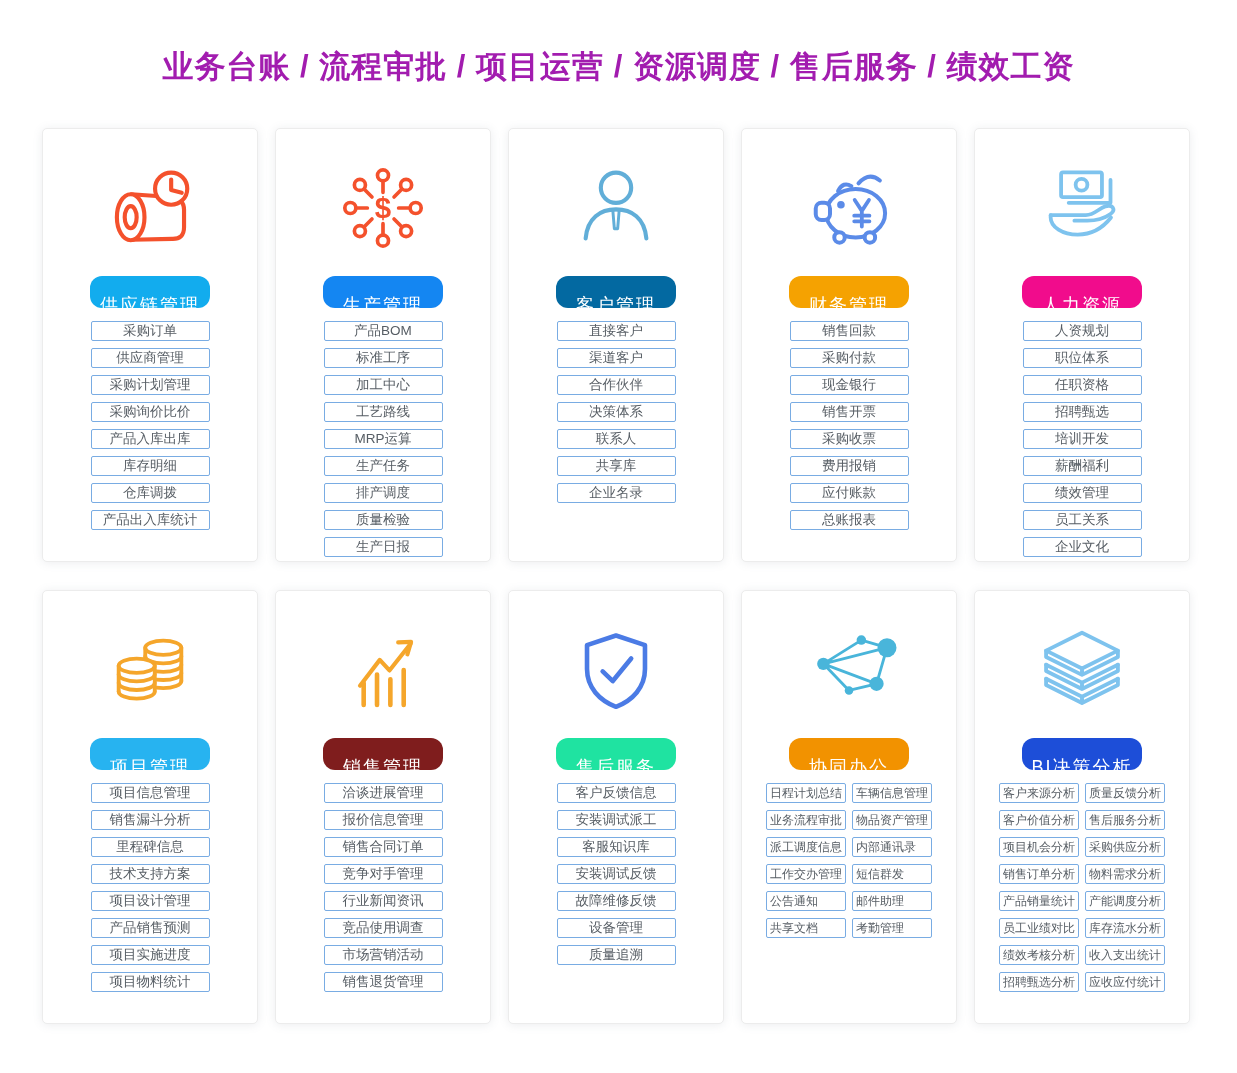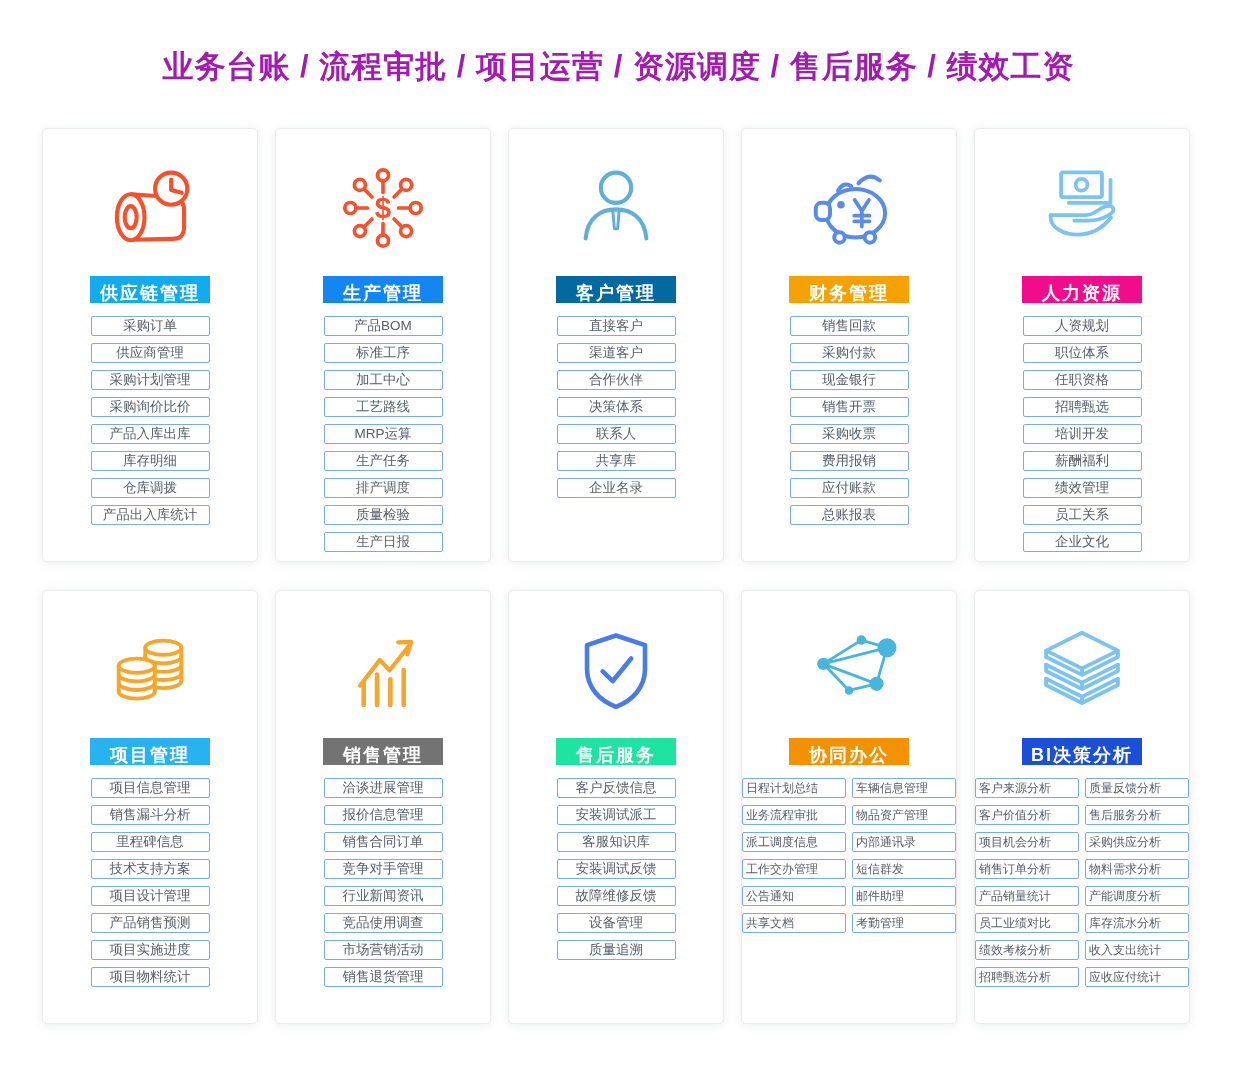--- a/index.html
+++ b/index.html
@@ -18,31 +18,31 @@
   .card {
     box-sizing:border-box; width:216px; height:434px; background:#fff;
     border:1px solid #ececec; border-radius:5px;
     box-shadow:0 1px 10px rgba(120,130,140,.14);
     display:flex; flex-direction:column; align-items:center;
   }
   .icon-box { height:96px; margin-top:31px; display:flex; align-items:center; justify-content:center; }
   .icon { display:inline-flex; }
   .badge {
     margin-top:20px; box-sizing:border-box; min-width:120px; height:27px; line-height:27px;
-    padding:4px 7px; border-radius:0; color:#fff; font-size:18px; font-weight:bold;
+    padding:16px 7px; border-radius:12px; color:#fff; font-size:18px; font-weight:normal;
     text-align:center; letter-spacing:2px;
   }
   .items { margin-top:13px; display:flex; gap:6px; }
   .col { display:flex; flex-direction:column; gap:7px; }
   .chip {
     box-sizing:border-box; width:119px; height:20px; line-height:18px;
     border:1px solid #79ace3; border-radius:2px; background:#fff;
     font-size:13.5px; color:#565d64; text-align:center; white-space:nowrap; overflow:hidden;
   }
-  .chip.small { width:104px; font-size:12px; text-align:left; padding-left:3px; }
+  .chip.small { width:80px; font-size:12px; text-align:left; padding-left:3px; }
 </style>
 </head>
 <body>
 
 <header>
   <h1 class="page-title" style="color: #a21caf;">业务台账 / 流程审批 / 项目运营 / 资源调度 / 售后服务 / 绩效工资</h1>
 </header>
 
 <main class="cards" id="cards-grid">
   <section class="card">
@@ -234,21 +234,21 @@
         <span class="icon" style="color: rgb(245, 166, 43);">
           <svg viewBox="0 0 100 100" width="96" height="92">
             <g fill="none" stroke="currentColor" stroke-width="5" stroke-linecap="round" stroke-linejoin="round">
               <path d="M29 88 V64 M43.5 88 V55 M58 88 V60 M72.5 88 V50"></path>
               <path d="M25 67 L46.5 39 L57 50.5 L80 21.5" stroke-width="4.5"></path>
               <path d="M66.5 20 L80.5 19.5 L76.5 33" stroke-width="4.5"></path>
             </g>
           </svg>
         </span>
       </div>
-    <div class="badge" style="background: #737373;">销售管理</div>
+    <div class="badge" style="background: #7f1d1d;">销售管理</div>
     <div class="items">
         <div class="col">
           <div class="chip">洽谈进展管理</div>
           <div class="chip">报价信息管理</div>
           <div class="chip">销售合同订单</div>
           <div class="chip">竞争对手管理</div>
           <div class="chip">行业新闻资讯</div>
           <div class="chip">竞品使用调查</div>
           <div class="chip">市场营销活动</div>
           <div class="chip">销售退货管理</div>

